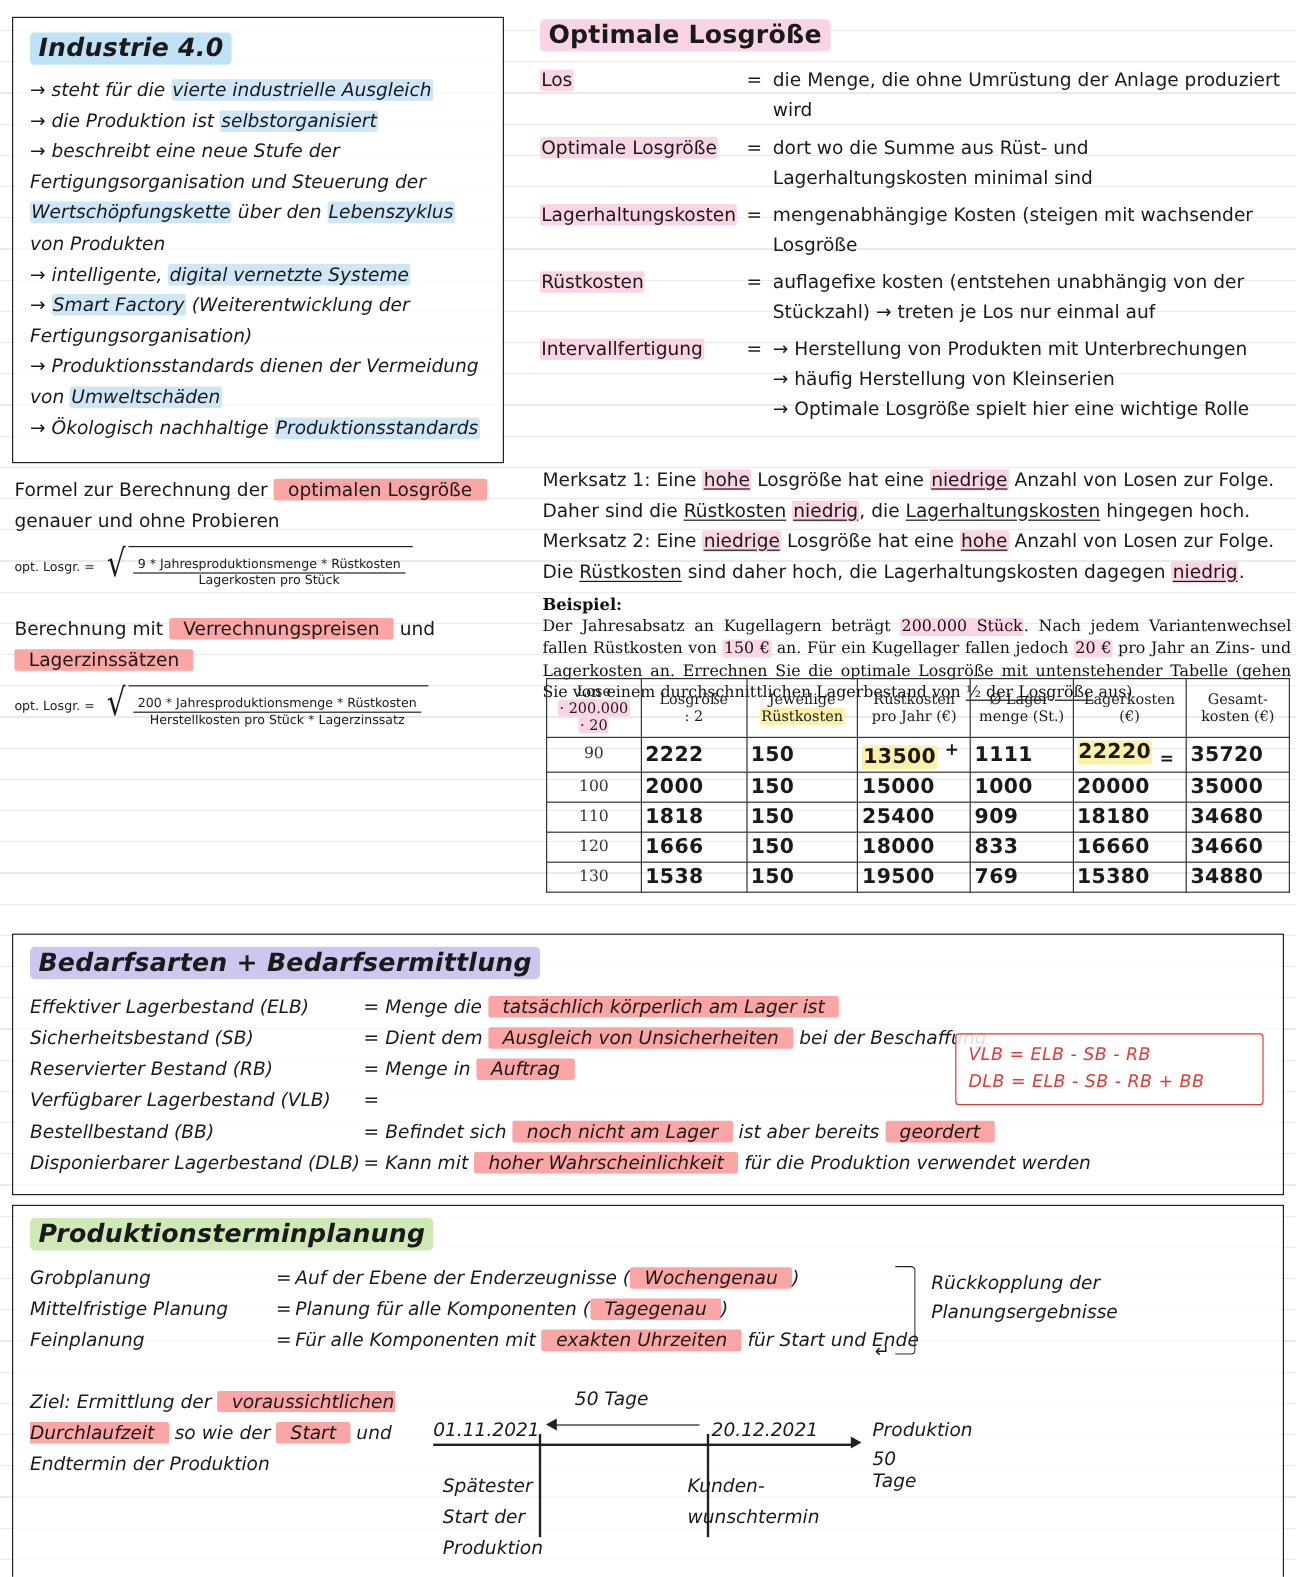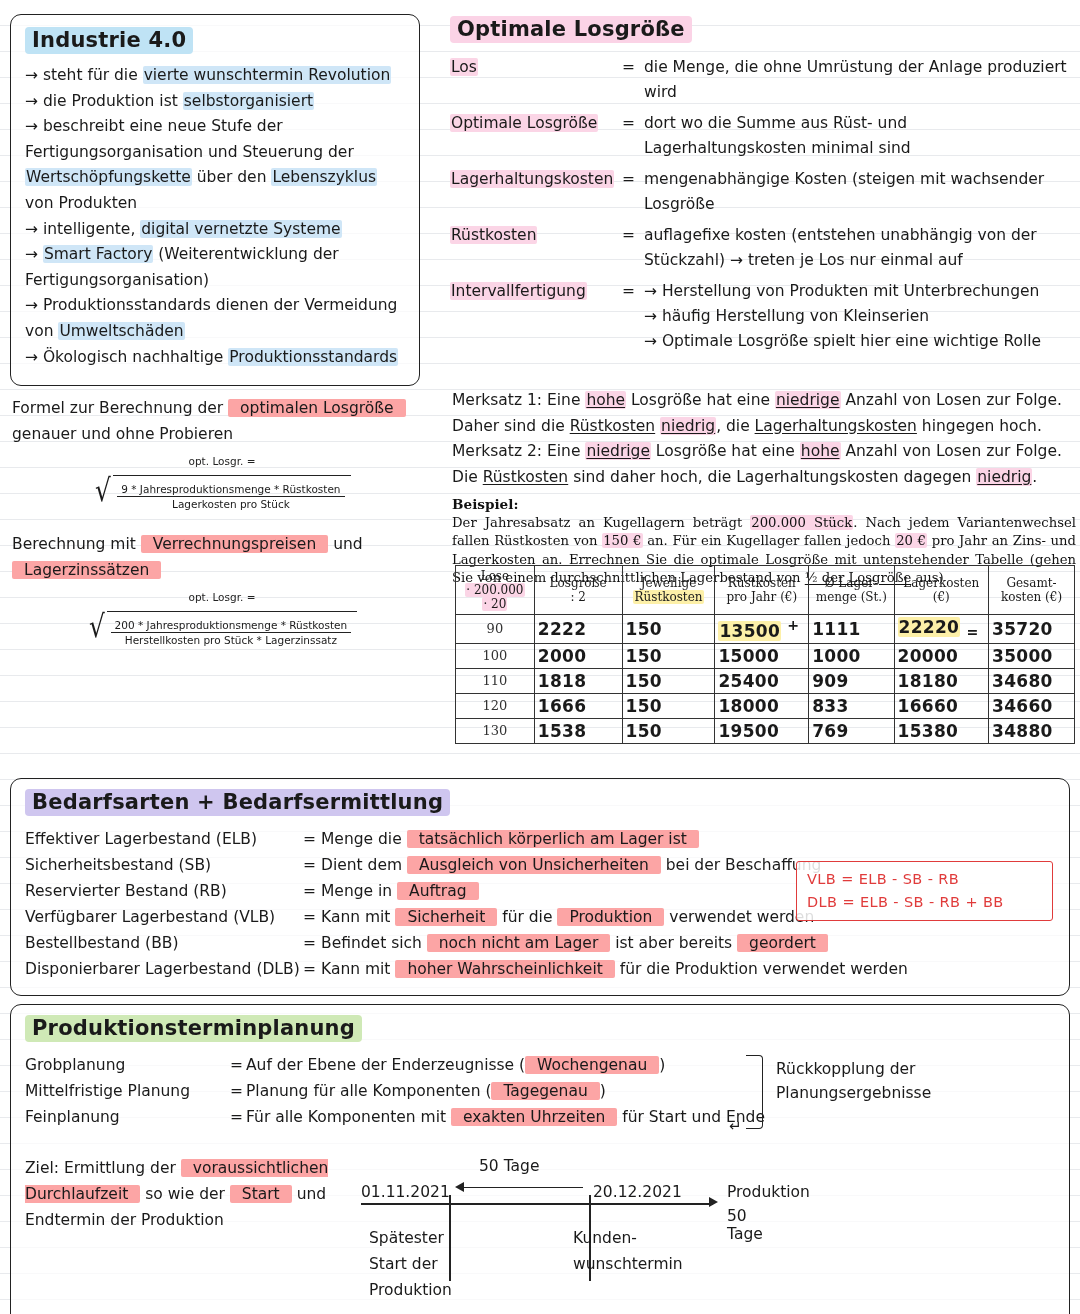--- a/index.html
+++ b/index.html
@@ -27,23 +27,24 @@
       rgba(180,185,195,0.30) 26px
     );
     pointer-events: none;
     z-index: 0;
   }
   .layer { position: relative; z-index: 1; }
 
   .box {
     position: absolute;
     border: 1.6px solid #222;
-    border-radius: 11px;
+    border-radius: 0;
     background: rgba(255,255,255,0.72);
     box-sizing: border-box;
+    font-style: italic;
   }
 
   h2.sec-title {
     margin: 0;
     font-size: 21px;
     font-weight: 600;
     letter-spacing: .2px;
     display: inline-block;
     padding: 1px 7px 2px 7px;
     border-radius: 4px;
@@ -61,21 +62,21 @@
 
   
   #industrie { left: 10px; top: 14px; width: 410px; height: 372px; }
   #industrie .inner { padding: 12px 12px 0 14px; }
   #industrie ul { margin: 9px 0 0 0; padding: 0; list-style: none; }
   #industrie li { font-size: 15.5px; line-height: 25.6px; }
 
   
   #formeln { position: absolute; left: 12px; top: 396px; width: 420px; }
   .f-head { font-size: 15.5px; line-height: 25.6px; }
-  .formula-row { display: flex; align-items: center; gap: 8px; margin-top: 8px; flex-direction: column; }
+  .formula-row { display: flex; align-items: center; gap: 8px; margin-top: 8px; }
   .f-label { font-size: 10.5px; color: #222; white-space: nowrap; }
   .radical { display: flex; align-items: stretch; }
   .radical .sign { font-size: 31px; line-height: 31px; transform: scaleX(.8); }
   .radical .body {
     border-top: 1.3px solid #222;
     padding: 2px 6px 0 4px;
     text-align: center;
   }
   .frac-top { font-size: 10.5px; border-bottom: 1.1px solid #222; padding: 0 4px 1px; }
   .frac-bot { font-size: 10.5px; padding: 1px 4px 0; }
@@ -154,21 +155,21 @@
 <body>
 
 <div class="paper-lines"></div>
 
 <div class="layer">
 
   <div class="box" id="industrie">
     <div class="inner">
       <h2 class="sec-title hl-blue">Industrie 4.0</h2>
       <ul>
-        <li>→ steht für die <span class="hl-b">vierte wunschtermin Revolution</span></li>
+        <li>→ steht für die <span class="hl-b">vierte industrielle Ausgleich</span></li>
         <li>→ die Produktion ist <span class="hl-b">selbstorganisiert</span></li>
         <li>→ beschreibt eine neue Stufe der Fertigungsorganisation und Steuerung der <span class="hl-b">Wertschöpfungskette</span> über den <span class="hl-b">Lebenszyklus</span> von Produkten</li>
         <li>→ intelligente, <span class="hl-b">digital vernetzte Systeme</span></li>
         <li>→ <span class="hl-b">Smart Factory</span> (Weiterentwicklung der Fertigungsorganisation)</li>
         <li>→ Produktionsstandards dienen der Vermeidung von <span class="hl-b">Umweltschäden</span></li>
         <li>→ Ökologisch nachhaltige <span class="hl-b">Produktionsstandards</span></li>
       </ul>
     </div>
   </div>
 
@@ -341,21 +342,20 @@
 
         <div class="brow">
           <span class="b-term">Reservierter Bestand (RB)</span>
           <span class="b-eq">=</span>
           <span class="b-desc">Menge in <span class="hl-g">Auftrag</span></span>
         </div>
 
         <div class="brow">
           <span class="b-term">Verfügbarer Lagerbestand (VLB)</span>
           <span class="b-eq">=</span>
-          <span class="b-desc">Kann mit <span class="hl-g">Sicherheit</span> für die <span class="hl-g">Produktion</span> verwendet werden</span>
         </div>
 
         <div class="brow">
           <span class="b-term">Bestellbestand (BB)</span>
           <span class="b-eq">=</span>
           <span class="b-desc">Befindet sich <span class="hl-g">noch nicht am Lager</span> ist aber bereits <span class="hl-g">geordert</span></span>
         </div>
 
         <div class="brow">
           <span class="b-term">Disponierbarer Lagerbestand (DLB)</span>

